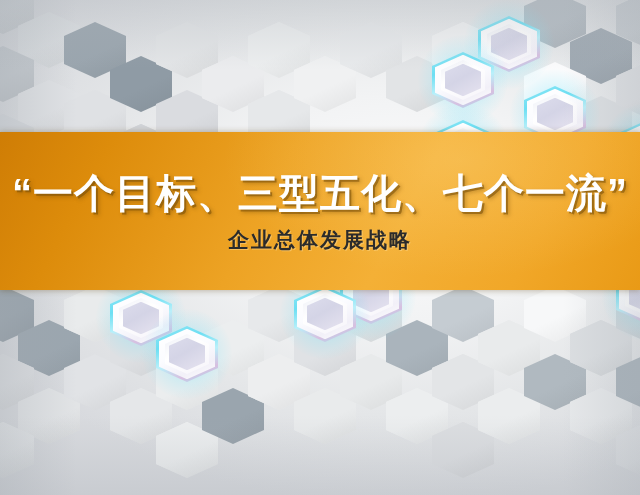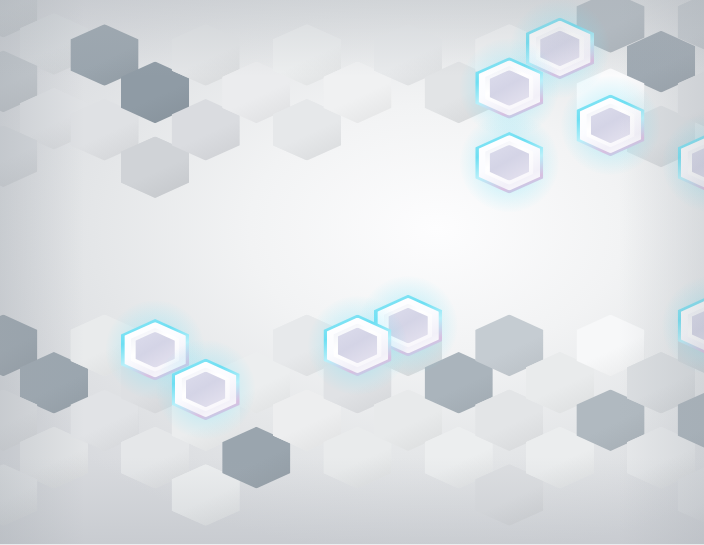--- a/index.html
+++ b/index.html
@@ -246,14 +246,21 @@
       <div class="glow-core" style="left: 307px; top: 297.7px; width: 36px; height: 32.6px;"></div>
       <div class="glow-aura" style="left: 602.05px; top: 251.05px; width: 89.9px; height: 89.9px;"></div>
       <div class="glow-hex" style="left: 616px; top: 268px; width: 62px; height: 56px;"></div>
       <div class="glow-ring1" style="left: 619px; top: 270.7px; width: 56px; height: 50.6px;"></div>
       <div class="glow-ring2" style="left: 625px; top: 276.1px; width: 44px; height: 39.8px;"></div>
       <div class="glow-core" style="left: 629px; top: 279.7px; width: 36px; height: 32.6px;"></div>
     </div>
 
   <div class="bg-vignette"></div>
 
+  <div class="band">
+    <div class="band-sheen"></div>
+    <div class="band-inner">
+      <div class="slide-title">“一个目标、三型五化、七个一流”</div>
+      <div class="slide-subtitle">企业总体发展战略</div>
+    </div>
+  </div>
 
 </div>
 
 </body></html>

